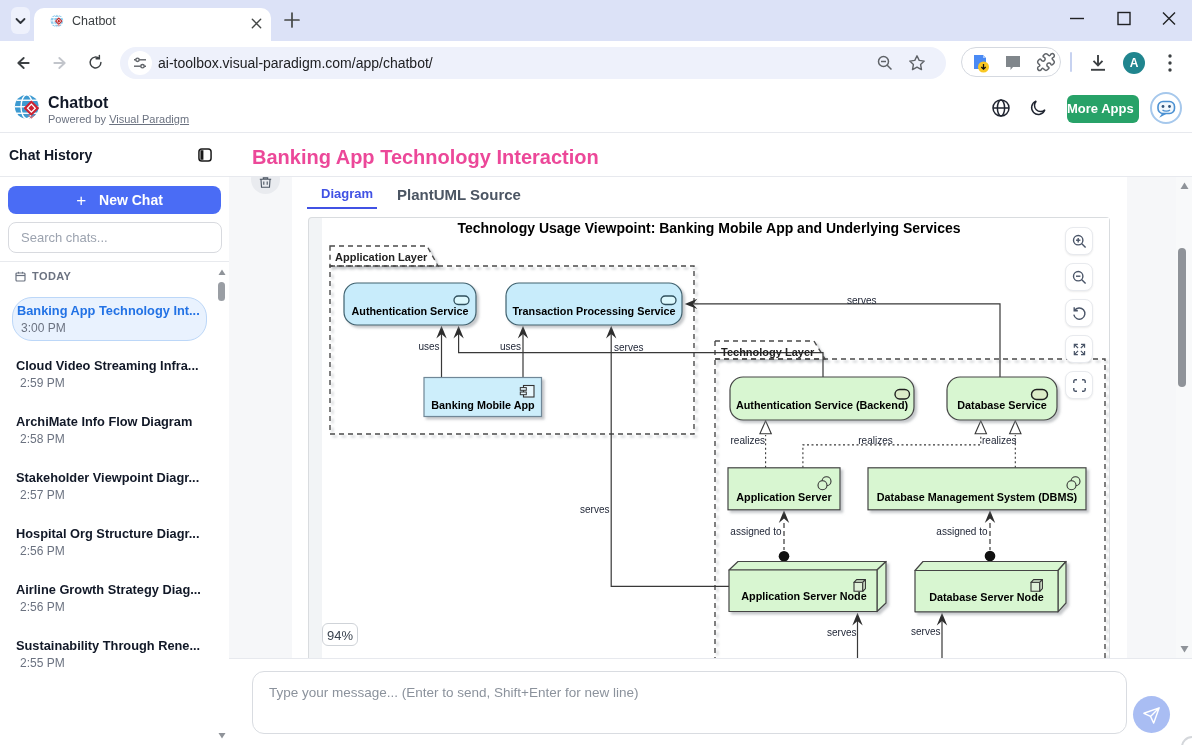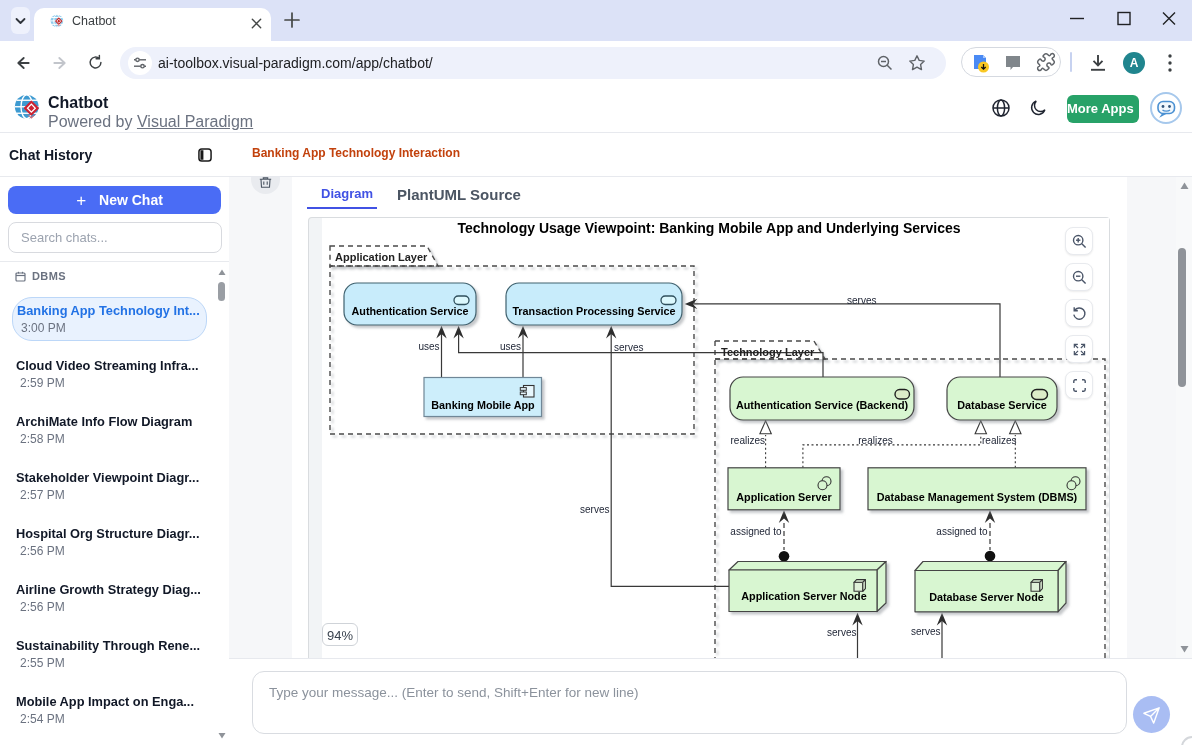--- a/index.html
+++ b/index.html
@@ -18,41 +18,41 @@
   
   #toolbar { position:absolute; left:0; top:41px; width:1192px; height:44px; background:#fff; }
   #urlpill { position:absolute; left:120px; top:6px; width:826px; height:32px; background:#eef1fb; border-radius:16px; }
   #urltext { position:absolute; left:158px; top:14px; font-size:14px; color:#202124; }
   #extpill { position:absolute; left:961px; top:6px; width:100px; height:30px; background:#fff; border:1px solid #d5d9e0; border-radius:15px; }
   #avatar { position:absolute; left:1123px; top:11px; width:22px; height:22px; border-radius:50%; background:#20858e; color:#fff; font-size:12px; font-weight:bold; text-align:center; line-height:22px; }
 
   
   #appheader { position:absolute; left:0; top:85px; width:1192px; height:48px; background:#fff; border-bottom:1px solid #e7e9ee; }
   #apptitle { position:absolute; left:48px; top:9px; font-size:16px; font-weight:bold; color:#111827; }
-  #appsub { position:absolute; left:48px; top:28px; font-size:16px; color:#6b7280; }
+  #appsub { position:absolute; left:48px; top:28px; font-size:11px; color:#6b7280; }
   #appsub a { color:#6b7280; }
   #moreapps { position:absolute; left:1067px; top:10px; width:72px; height:28px; background:#27a268; border-radius:6px; color:#fff; font-size:13px; font-weight:bold; line-height:28px; }
 
   
   #sidebar { position:absolute; left:0; top:133px; width:247px; height:612px; background:#fff; border-right:1px solid #e5e7eb; }
   #sbhead { position:absolute; left:9px; top:14px; font-size:14px; font-weight:bold; color:#111827; }
   .sbdiv { position:absolute; left:0; width:229px; height:1px; background:#e8eaee; }
   #newchat { position:absolute; left:8px; top:53px; width:213px; height:28px; background:#4a6cf5; border-radius:8px; color:#fff; text-align:center; line-height:28px; font-size:14px; font-weight:bold; }
   #searchbox { position:absolute; left:8px; top:89px; width:214px; height:31px; border:1px solid #d8dadf; border-radius:8px; background:#fff; }
   #searchbox span { position:absolute; left:12px; top:7px; font-size:13px; color:#9ca3af; }
   #today { position:absolute; left:32px; top:137px; font-size:11px; font-weight:bold; color:#6b7280; letter-spacing:0.4px; }
   .chatitem { position:absolute; left:12px; width:195px; height:44px; }
   .chatitem .t { position:absolute; left:4px; top:5px; font-size:12.8px; font-weight:bold; color:#111827; white-space:nowrap; }
   .chatitem .m { position:absolute; left:8px; top:23px; font-size:12px; color:#6b7280; }
   .chatitem.sel { background:#e9f2fe; border:1px solid #bcd7f8; border-radius:20px; }
   .chatitem.sel .t { color:#2272e5; }
 
   
   #maintitle { position:absolute; left:229px; top:133px; width:963px; height:44px; background:#fff; border-bottom:1px solid #e7e9ee; }
-  #maintitle span { position:absolute; left:23px; top:13px; font-size:12px; font-weight:bold; color:#c2410c; }
+  #maintitle span { position:absolute; left:23px; top:13px; font-size:20px; font-weight:bold; color:#ec4899; }
   #chatarea { position:absolute; left:229px; top:177px; width:963px; height:481px; background:#f6f7f9; overflow:hidden; }
   #msgcard { position:absolute; left:63px; top:0; width:835px; height:481px; background:#fff; }
   #trashcirc { position:absolute; left:22px; top:-12px; width:29px; height:29px; border-radius:50%; background:#e9ebef; }
   .tab1 { position:absolute; left:92px; top:9px; font-size:13px; font-weight:bold; color:#4152e4; }
   .tab2 { position:absolute; left:168px; top:9px; font-size:15px; font-weight:bold; color:#4b5563; }
   #tabline { position:absolute; left:78px; top:30px; width:70px; height:2px; background:#4152e4; }
   #dpanel { position:absolute; left:79px; top:40px; width:802px; height:441px; background:#f2f4f6; border:1px solid #d9dcdf; border-radius:4px 4px 0 0; border-bottom:none; }
   #dcanvas { position:absolute; left:93px; top:41px; width:787px; height:440px; background:#fff; overflow:hidden; }
   .zoombtn { position:absolute; left:836px; width:28px; height:28px; background:#fff; border:1px solid #e8eaee; border-radius:8px; box-shadow:0 1px 2px rgba(0,0,0,0.08); }
   .zoombtn svg { position:absolute; left:6px; top:6px; }
@@ -212,21 +212,21 @@
     <div id="searchbox">
         <span>Search chats...</span>
       </div>
     <div class="sbdiv" style="top:128px"></div>
     <svg class="abs" style="left:15px;top:138px" width="11" height="11" viewBox="0 0 11 11" fill="none" stroke="#6b7280" stroke-width="1.2">
         <rect x="1" y="2" width="9" height="8" rx="1"></rect>
         <line x1="1" y1="4.5" x2="10" y2="4.5"></line>
         <line x1="3.5" y1="0.8" x2="3.5" y2="2.5"></line>
         <line x1="7.5" y1="0.8" x2="7.5" y2="2.5"></line>
       </svg>
-    <span id="today">DBMS</span>
+    <span id="today">TODAY</span>
     <div class="chatitem sel" style="top:164px">
         <span class="t">Banking App Technology Int...</span>
         <span class="m">3:00 PM</span>
       </div>
     <div class="chatitem" style="top:220px">
         <span class="t">Cloud Video Streaming Infra...</span>
         <span class="m">2:59 PM</span>
       </div>
     <div class="chatitem" style="top:276px">
         <span class="t">ArchiMate Info Flow Diagram</span>
@@ -240,24 +240,20 @@
         <span class="t">Hospital Org Structure Diagr...</span>
         <span class="m">2:56 PM</span>
       </div>
     <div class="chatitem" style="top:444px">
         <span class="t">Airline Growth Strategy Diag...</span>
         <span class="m">2:56 PM</span>
       </div>
     <div class="chatitem" style="top:500px">
         <span class="t">Sustainability Through Rene...</span>
         <span class="m">2:55 PM</span>
-      </div>
-    <div class="chatitem" style="top:556px">
-        <span class="t">Mobile App Impact on Enga...</span>
-        <span class="m">2:54 PM</span>
       </div>
     <svg class="abs" style="left:218px;top:136px" width="8" height="7" viewBox="0 0 8 7">
         <path d="M4 0.5 L7.5 6 H0.5 z" fill="#8f9399"></path>
       </svg>
     <div class="abs" style="left:218px;top:149px;width:7px;height:19px;background:#9a9ea4;border-radius:3.5px"></div>
     <svg class="abs" style="left:218px;top:599px" width="8" height="7" viewBox="0 0 8 7">
         <path d="M4 6.5 L7.5 1 H0.5 z" fill="#8f9399"></path>
       </svg>
   </div>
 

